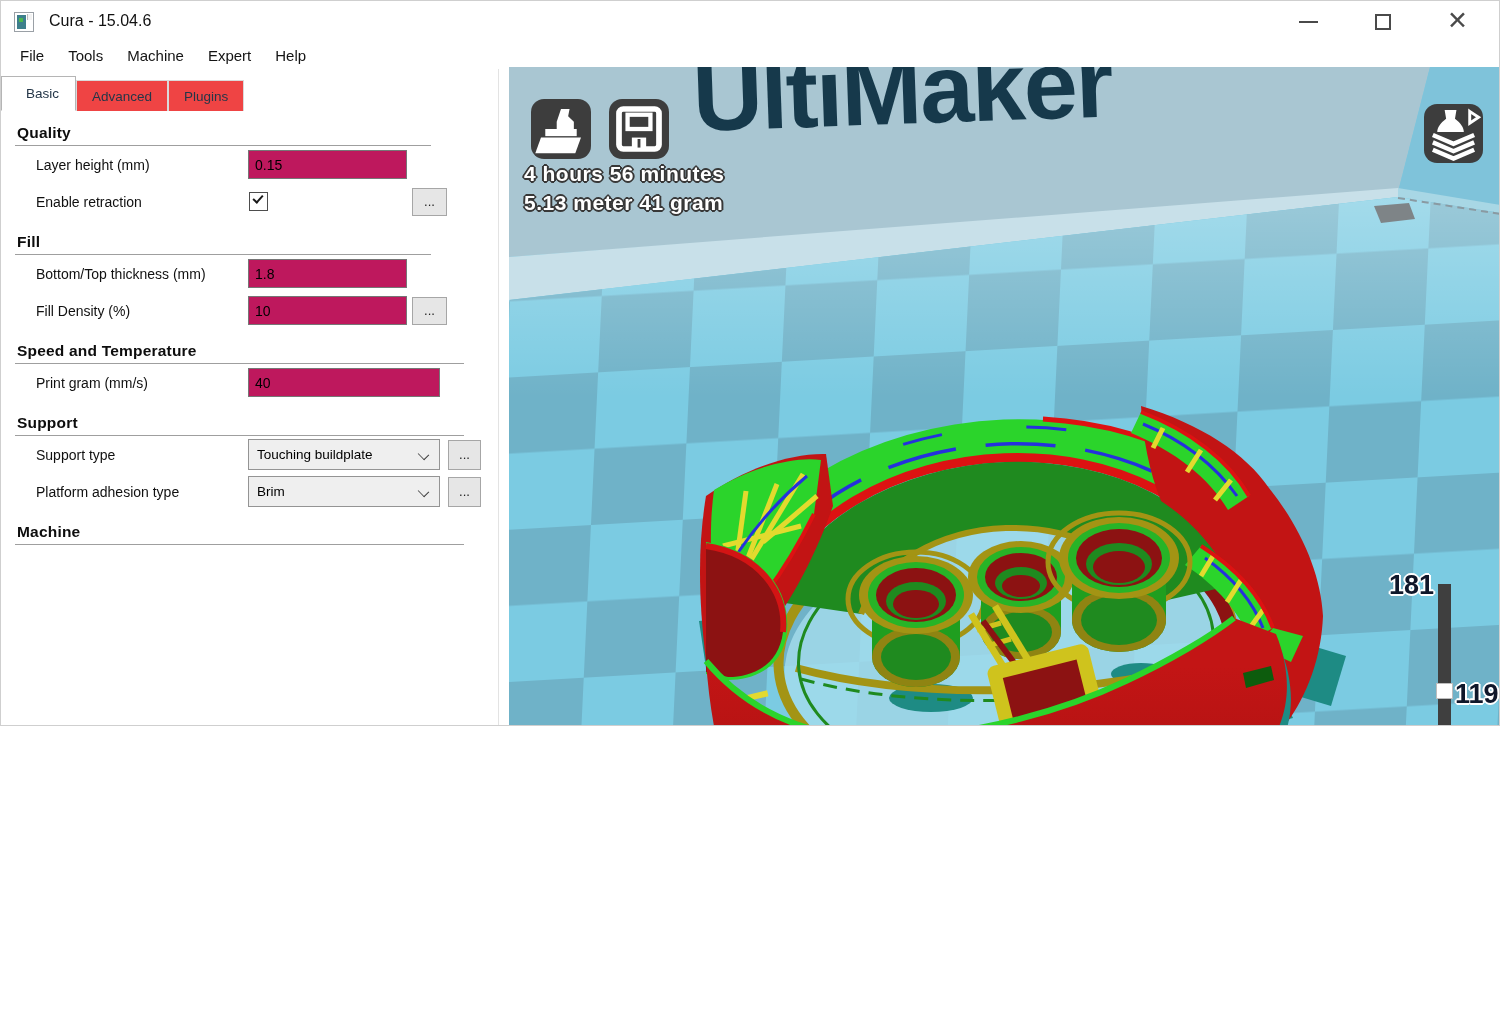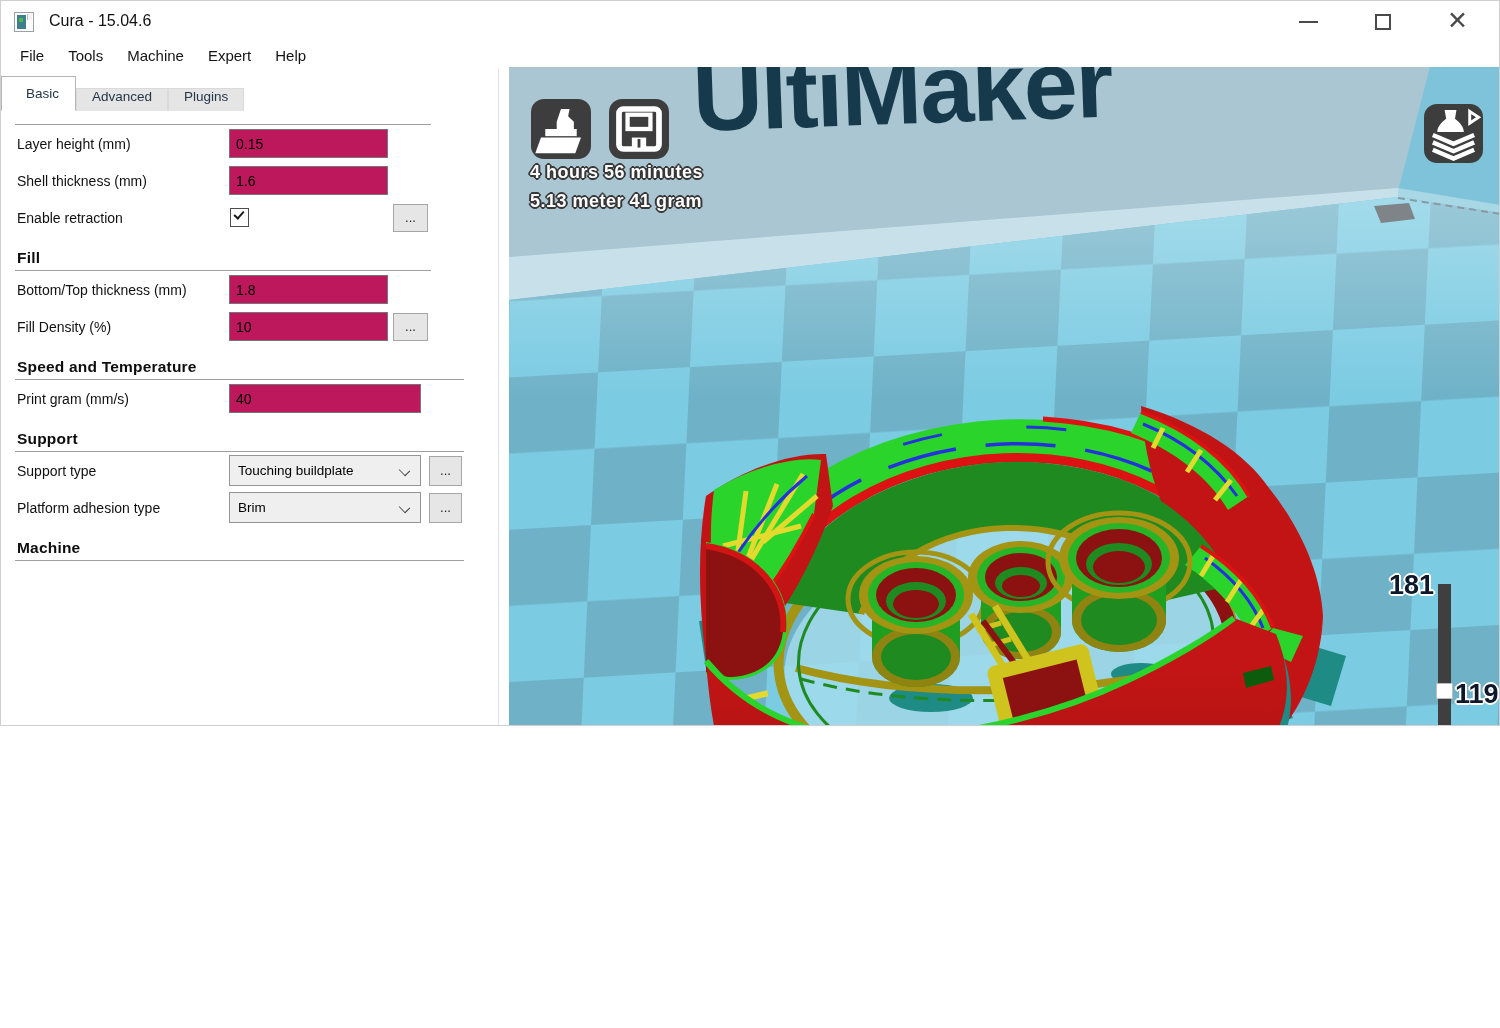--- a/index.html
+++ b/index.html
@@ -25,30 +25,30 @@
   
   .menubar { position:absolute; left:9px; top:42px; width:100%; height:26px; background:#fff; }
   .menu-item { display:inline-block; margin-left:24px; font-size:15px; color:#141414; line-height:26px; }
   .menu-item:first-child { margin-left:10px; }
 
   
   .left-col { position:absolute; left:0; top:68px; width:508px; height:960px; background:#fff; }
   .left-divider { position:absolute; left:497px; top:0; width:1px; height:100%; background:#e3e3e3; }
   .tabs { position:absolute; left:0; top:7px; height:34px; }
   .tab { display:inline-block; vertical-align:bottom; font-size:13.5px; color:#243648;
-         padding:0 15px 7px 15px; background:#e5e5e5; border:1px solid #dadada; border-bottom:none; }
+         padding:8px 15px 7px 15px; background:#ef4444; border:1px solid #dadada; border-bottom:none; }
   .tab.active { background:#fff; border:1px solid #b5b5b5; border-bottom:1px solid #fff;
                 padding:9px 16px 9px 24px; position:relative; z-index:2; }
   .panel { position:absolute; left:0; top:42px; width:497px; bottom:0; background:#fff; }
 
   .section { margin-top:13px; }
   .section-title { font-size:15.5px; font-weight:bold; color:#0d0d0d; margin:0 0 3px 16px; letter-spacing:.2px; }
   .rule { height:1px; background:#9f9f9f; margin-left:14px; width:449px; }
   .rule.short { width:416px; }
-  .row { position:relative; height:37px; }
+  .row { position:relative; height:37px;margin-left:19px; }
   .row-label { position:absolute; left:16px; top:50%; transform:translateY(-50%);
                font-size:14px; color:#101010; white-space:nowrap; }
   .txt { position:absolute; left:228px; top:4px; width:159px; height:29px; border:1px solid #767676;
          font-family:"Liberation Sans",sans-serif; font-size:14px; padding-left:6px; color:#000; background:#be185d; }
   .txt.wide { width:192px; }
   .checkbox { position:absolute; left:229px; top:9px; width:19px; height:19px; border:1px solid #4d4d4d;
               background:#fff; }
   .checkmark { position:absolute; left:3px; top:2px; width:10px; height:6px;
                border-left:2px solid #1a1a1a; border-bottom:2px solid #1a1a1a; transform:rotate(-48deg); }
   .select { position:absolute; left:228px; top:3px; width:192px; height:31px; background:#efefef;
@@ -65,21 +65,21 @@
   .viewport { position:absolute; left:508px; top:66px; width:992px; height:962px; overflow:hidden;
               background:#7bcbe2; }
   .scene { position:absolute; left:0; top:0; }
 
   .tool-btn { position:absolute; width:60px; height:60px; background:#3d3d3d; border-radius:13px; }
   .btn-load { left:22px; top:32px; }
   .btn-save { left:100px; top:32px; }
   .btn-view { left:915px; top:37px; width:59px; height:59px; }
   .btn-corner { left:904px; top:852px; width:40px; height:37px; border-radius:9px; }
 
-  .stats { position:absolute; left:21px; font-size:18px; font-weight:bold; color:#fff; letter-spacing:.5px;
+  .stats { position:absolute; left:15px; font-size:21px; font-weight:bold; color:#fff; letter-spacing:.5px;
            text-shadow:-2px 0 #383838, 2px 0 #383838, 0 -2px #383838, 0 2px #383838,
                        -1px -1px #383838, 1px 1px #383838, -1px 1px #383838, 1px -1px #383838; }
   .stats1 { top:95px; } .stats2 { top:124px; }
 
   .slider-track { position:absolute; left:929px; top:517px; width:13px; height:305px; background:#3f3f3f; }
   .slider-handle { position:absolute; left:-2px; top:99px; width:17px; height:16px; background:#fff;
                    border:1px solid #bdbdbd; }
   .slider-label { position:absolute; font-size:27px; font-weight:bold; color:#0f172a;
                   text-shadow:-2px 0 #fff, 2px 0 #fff, 0 -2px #fff, 0 2px #fff,
                               -1px -1px #fff, 1px 1px #fff, -1px 1px #fff, 1px -1px #fff; }
@@ -110,28 +110,25 @@
         </div>
     </div>
   </div>
 
   <div class="menubar" id="menubar"><span class="menu-item">File</span><span class="menu-item">Tools</span><span class="menu-item">Machine</span><span class="menu-item">Expert</span><span class="menu-item">Help</span></div>
 
   <div class="left-col">
     <div class="tabs" id="tabs"><div class="tab active">Basic</div><div class="tab">Advanced</div><div class="tab">Plugins</div></div>
     <div class="panel" id="panel">
         <div class="section">
+          <div class="section-title">Quality</div>
           <div class="rule short"></div>
           <div class="row">
             <span class="row-label">Layer height (mm)</span>
             <input class="txt" value="0.15" style="">
-          </div>
-          <div class="row">
-            <span class="row-label">Shell thickness (mm)</span>
-            <input class="txt" value="1.6" style="">
           </div>
           <div class="row">
             <span class="row-label">Enable retraction</span>
             <div class="checkbox">
               <div class="checkmark"></div>
             </div>
             <button class="more">...</button>
           </div>
         </div>
         <div class="section">

